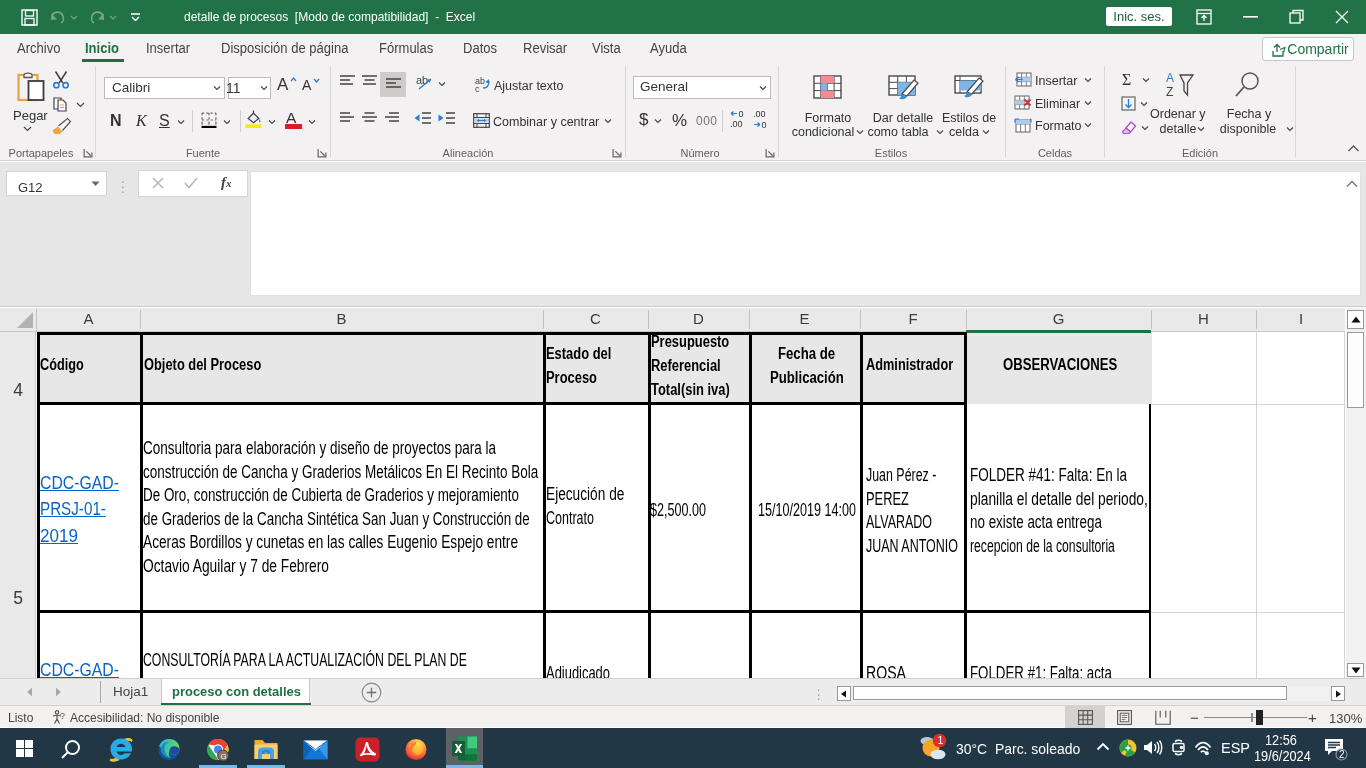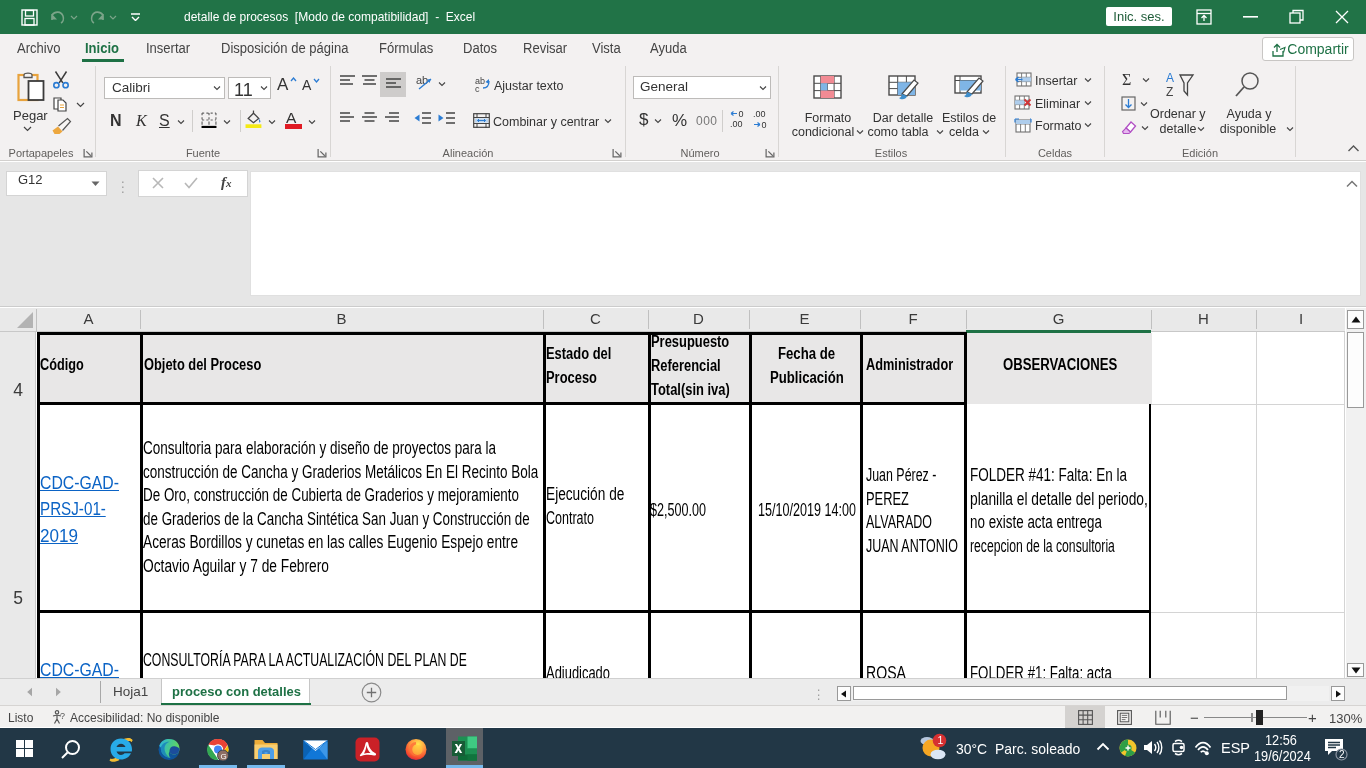--- a/index.html
+++ b/index.html
@@ -23,21 +23,21 @@
 
   
   #ribbon { position:absolute; left:0; top:62px; width:1366px; height:99px; background:#f3f1f1; border-bottom:1px solid #d2d0ce; }
   .gdiv { position:absolute; top:4px; width:1px; height:91px; background:#d8d6d4; }
   .glabel { position:absolute; top:85px; font-size:11px; color:#605e5c; width:200px; text-align:center; margin-left:-100px; }
   .glaunch { position:absolute; top:86px; width:10px; height:10px; }
   .ribtxt { font-size:12.5px; color:#333; }
 
   
   #fbar { position:absolute; left:0; top:162px; width:1366px; height:145px; background:#e6e6e6; border-bottom:1px solid #cccccc;}
-  #namebox { position:absolute; left:6px; top:9px; width:101px; height:25px; background:#fff; border:1px solid #d4d4d4; font-size:13px; color:#333; padding:0 0 0 11px; }
+  #namebox { position:absolute; left:6px; top:9px; width:101px; height:25px; background:#fff; border:1px solid #d4d4d4; font-size:13px; color:#333; padding:8px 0 0 11px; }
   #fxbox { position:absolute; left:138px; top:8px; width:110px; height:27px; background:#fff; border:1px solid #d4d4d4; }
   #finput { position:absolute; left:250px; top:9px; width:1111px; height:125px; background:#fff; border:1px solid #e0e0e0; }
 
   
   #sheet { position:absolute; left:0; top:307px; width:1366px; height:371px; background:#fff; }
   #colheads { position:absolute; left:0; top:1px; width:1345px; height:24px; background:#e9e9e9; border-bottom:1px solid #c8c8c8;}
   .colh { position:absolute; top:3px; font-size:15px; color:#3b3b3b; text-align:center; }
   .colsep { position:absolute; top:3px; width:1px; height:19px; background:#c0c0c0; }
   #rowheads { position:absolute; left:0; top:25px; width:36px; height:346px; background:#e9e9e9; border-right:1px solid #c8c8c8; }
   .rowh { position:absolute; width:36px; text-align:center; font-size:17.5px; color:#3b3b3b; }
@@ -177,21 +177,21 @@
       <path d="M1.5 13.5 L7 9.5 L11.5 14.5 L8.5 17 L3.5 17 Z" fill="#eda73e"></path>
       <path d="M7.5 9 L16.5 1.5 L19.5 4.5 L11.5 13.5" fill="#f8f6f5" stroke="#555" stroke-width="1.2"></path>
     </svg>
 
     <div class="abs" style="left:104px;top:15px;width:121px;height:22px;background:#fff;border:1px solid #bdbbb9"></div>
     <div class="abs ribtxt" style="left:112px;top:18px;font-size:13.5px">Calibri</div>
     <svg class="abs" style="left:213px;top:24px" width="8" height="5" viewBox="0 0 8 5">
         <path d="M1 0.5 L4 3.5 L7 0.5" fill="none" stroke="#444" stroke-width="1.1"></path>
       </svg>
     <div class="abs" style="left:228px;top:15px;width:43px;height:22px;background:#fff;border:1px solid #bdbbb9"></div>
-    <div class="abs ribtxt" style="left:234px;top:18px;font-size:18px">11</div>
+    <div class="abs ribtxt" style="left:226px;top:18px;font-size:14px">11</div>
     <svg class="abs" style="left:260px;top:24px" width="8" height="5" viewBox="0 0 8 5">
         <path d="M1 0.5 L4 3.5 L7 0.5" fill="none" stroke="#444" stroke-width="1.1"></path>
       </svg>
     <div class="abs" style="left:277px;top:13px;font-size:17px;color:#333">A</div>
     <svg class="abs" style="left:290px;top:15px" width="7" height="5" viewBox="0 0 7 5">
         <path d="M1 4 L3.5 1 L6 4" fill="none" stroke="#2b7cd3" stroke-width="1.3"></path>
       </svg>
     <div class="abs" style="left:302px;top:15px;font-size:14px;color:#333">A</div>
     <svg class="abs" style="left:313px;top:16px" width="7" height="5" viewBox="0 0 7 5">
         <path d="M1 1 L3.5 4 L6 1" fill="none" stroke="#2b7cd3" stroke-width="1.3"></path>
@@ -398,21 +398,21 @@
     </svg>
     <div class="abs ribtxt" style="left:1150px;top:45px;width:60px;text-align:left">Ordenar y</div>
     <div class="abs ribtxt" style="left:1150px;top:60px;width:56px;text-align:center">detalle</div>
     <svg class="abs" style="left:1197px;top:65px" width="8" height="5" viewBox="0 0 8 5">
         <path d="M1 0.5 L4 3.5 L7 0.5" fill="none" stroke="#444" stroke-width="1.1"></path>
       </svg>
     <svg class="abs" style="left:1234px;top:9px" width="28" height="28" viewBox="0 0 28 28">
       <circle cx="16" cy="10" r="8" fill="none" stroke="#555" stroke-width="1.5"></circle>
       <path d="M10 16 L2 25" stroke="#555" stroke-width="1.8"></path>
     </svg>
-    <div class="abs ribtxt" style="left:1218px;top:45px;width:62px;text-align:center">Ayuda y</div>
+    <div class="abs ribtxt" style="left:1218px;top:45px;width:62px;text-align:center">Fecha y</div>
     <div class="abs ribtxt" style="left:1212px;top:60px;width:72px;text-align:center;white-space:nowrap">disponible</div>
     <svg class="abs" style="left:1286px;top:65px" width="8" height="5" viewBox="0 0 8 5">
         <path d="M1 0.5 L4 3.5 L7 0.5" fill="none" stroke="#444" stroke-width="1.1"></path>
       </svg>
   </div>
   <div id="fbar">
     <div id="namebox">G12</div>
     <svg class="abs" style="left:91px;top:19px" width="9" height="6" viewBox="0 0 9 6">
         <path d="M0.5 0.5 L4.5 5 L8.5 0.5" fill="#666"></path>
       </svg>

